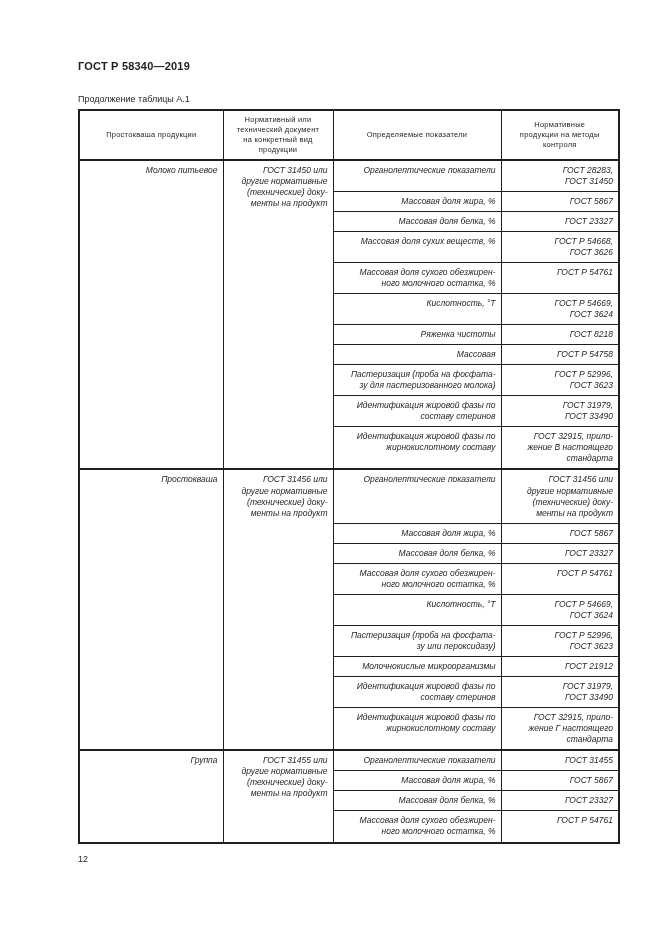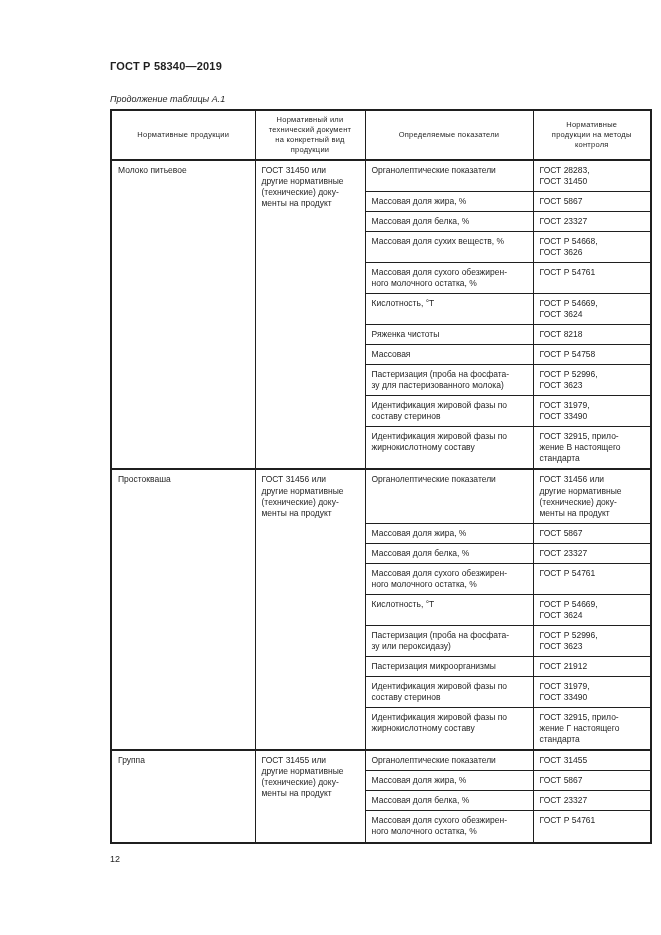--- a/index.html
+++ b/index.html
@@ -18,31 +18,29 @@
     width: 661px;
     height: 935px;
     background: #ffffff;
     overflow: hidden;
   }
   .content {
     position: absolute;
     left: 78px;
     top: 60px;
     width: 468px;
-    margin-left: 32px;
   }
   .doc-number {
     font-size: 11px;
     font-weight: bold;
     letter-spacing: 0.2px;
   }
   .table-caption {
     margin-top: 22px;
     font-size: 9px;
-    font-style: italic;
   }
   table.a1 {
     margin-top: 5px;
     width: 540px;
     border-collapse: collapse;
     table-layout: fixed;
     border: 2px solid #1f1f1f;
   }
   table.a1 col.c1 { width: 144px; }
   table.a1 col.c2 { width: 110px; }
@@ -56,25 +54,26 @@
     padding: 4px 3px;
     border: 1px solid #1f1f1f;
     border-bottom: 2px solid #1f1f1f;
     white-space: pre-line;
     line-height: 1.32;
     letter-spacing: 0.25px;
   }
   table.a1 td {
     font-size: 8.5px;
     vertical-align: top;
-    text-align: left;
+    text-align: right;
     padding: 4px 5px 4px 6px;
     border: 1px solid #1f1f1f;
     white-space: pre-line;
     line-height: 1.3;
+    font-style: italic;
   }
   table.a1 td.section-start {
     border-top: 2px solid #1f1f1f;
   }
   .page-number {
     margin-top: 10px;
     font-size: 9px;
   }
 </style>
 </head>
@@ -89,21 +88,21 @@
 
     <table class="a1">
       <colgroup>
         <col class="c1">
           <col class="c2">
           <col class="c3">
           <col class="c4">
       </colgroup>
       <thead>
         <tr>
-          <th>Нормативные продукции</th>
+          <th>Простокваша продукции</th>
           <th>Нормативный или
 технический документ
 на конкретный вид
 продукции</th>
           <th>Определяемые показатели</th>
           <th>Нормативные
 продукции на методы
 контроля</th>
         </tr>
       </thead>
@@ -198,21 +197,21 @@
             <td>ГОСТ Р 54669,
 ГОСТ 3624</td>
           </tr>
           <tr>
             <td>Пастеризация (проба на фосфата-
 зу или пероксидазу)</td>
             <td>ГОСТ Р 52996,
 ГОСТ 3623</td>
           </tr>
           <tr>
-            <td>Пастеризация микроорганизмы</td>
+            <td>Молочнокислые микроорганизмы</td>
             <td>ГОСТ 21912</td>
           </tr>
           <tr>
             <td>Идентификация жировой фазы по
 составу стеринов</td>
             <td>ГОСТ 31979,
 ГОСТ 33490</td>
           </tr>
           <tr>
             <td>Идентификация жировой фазы по

